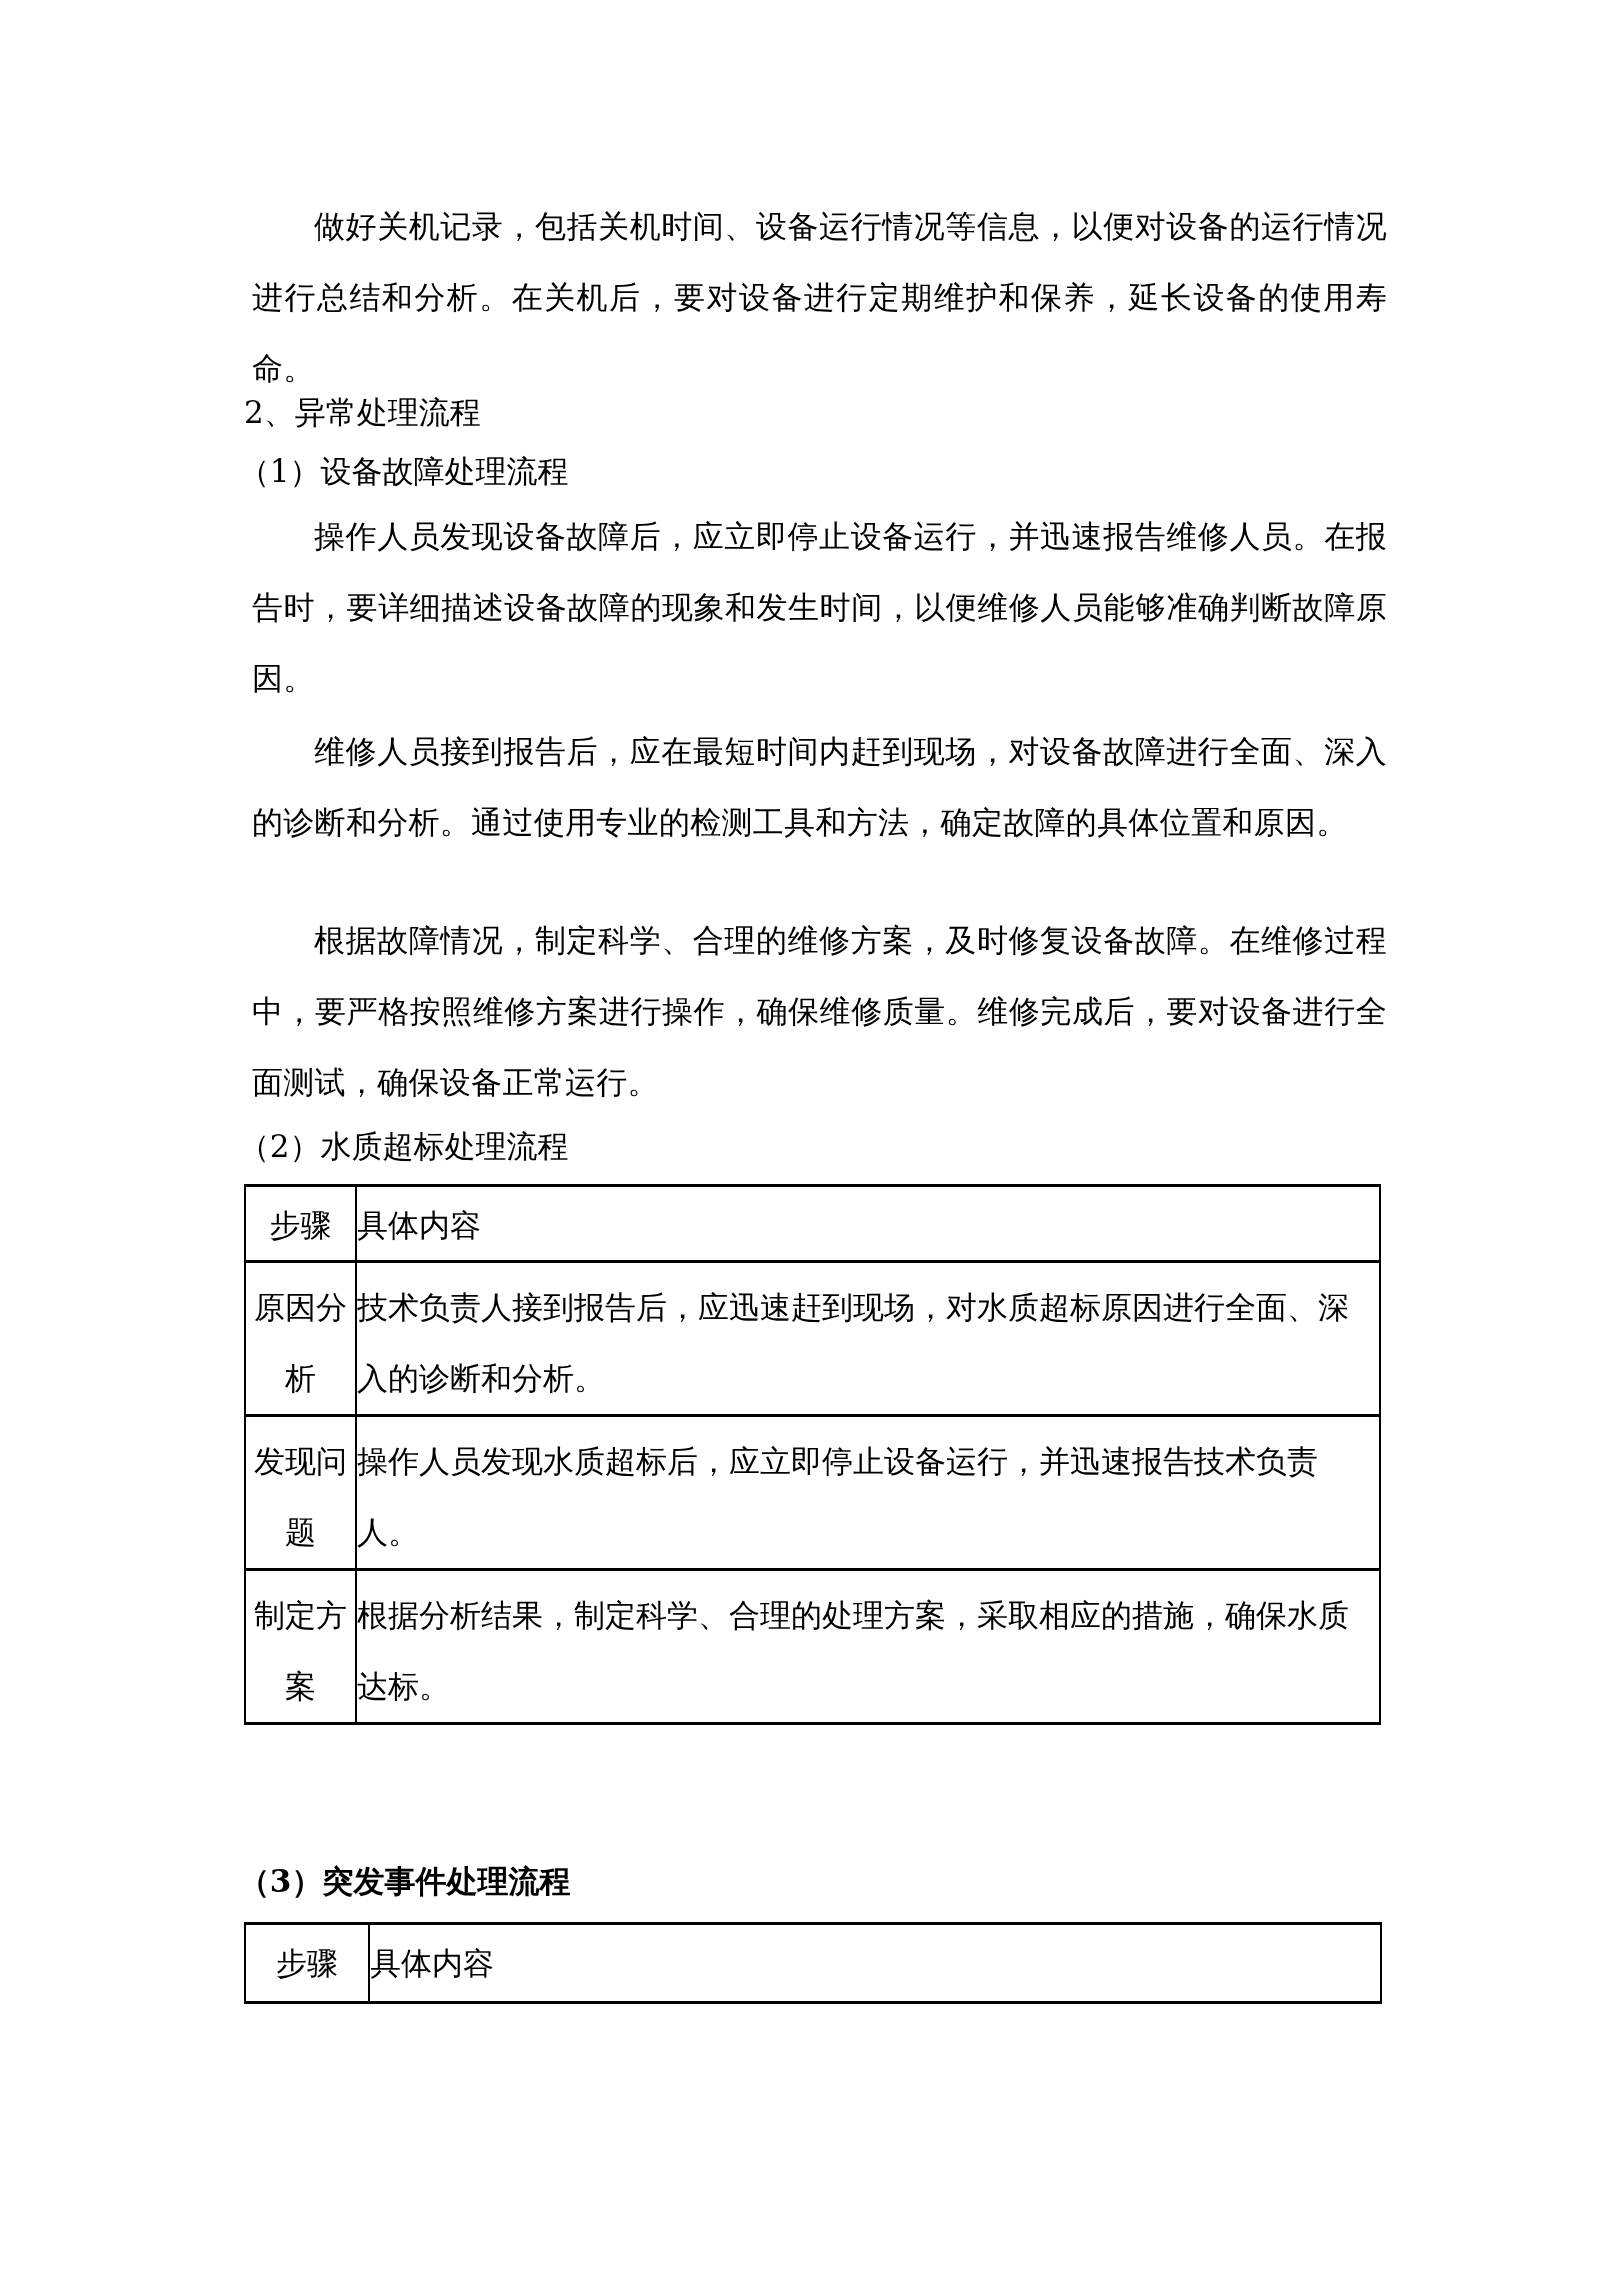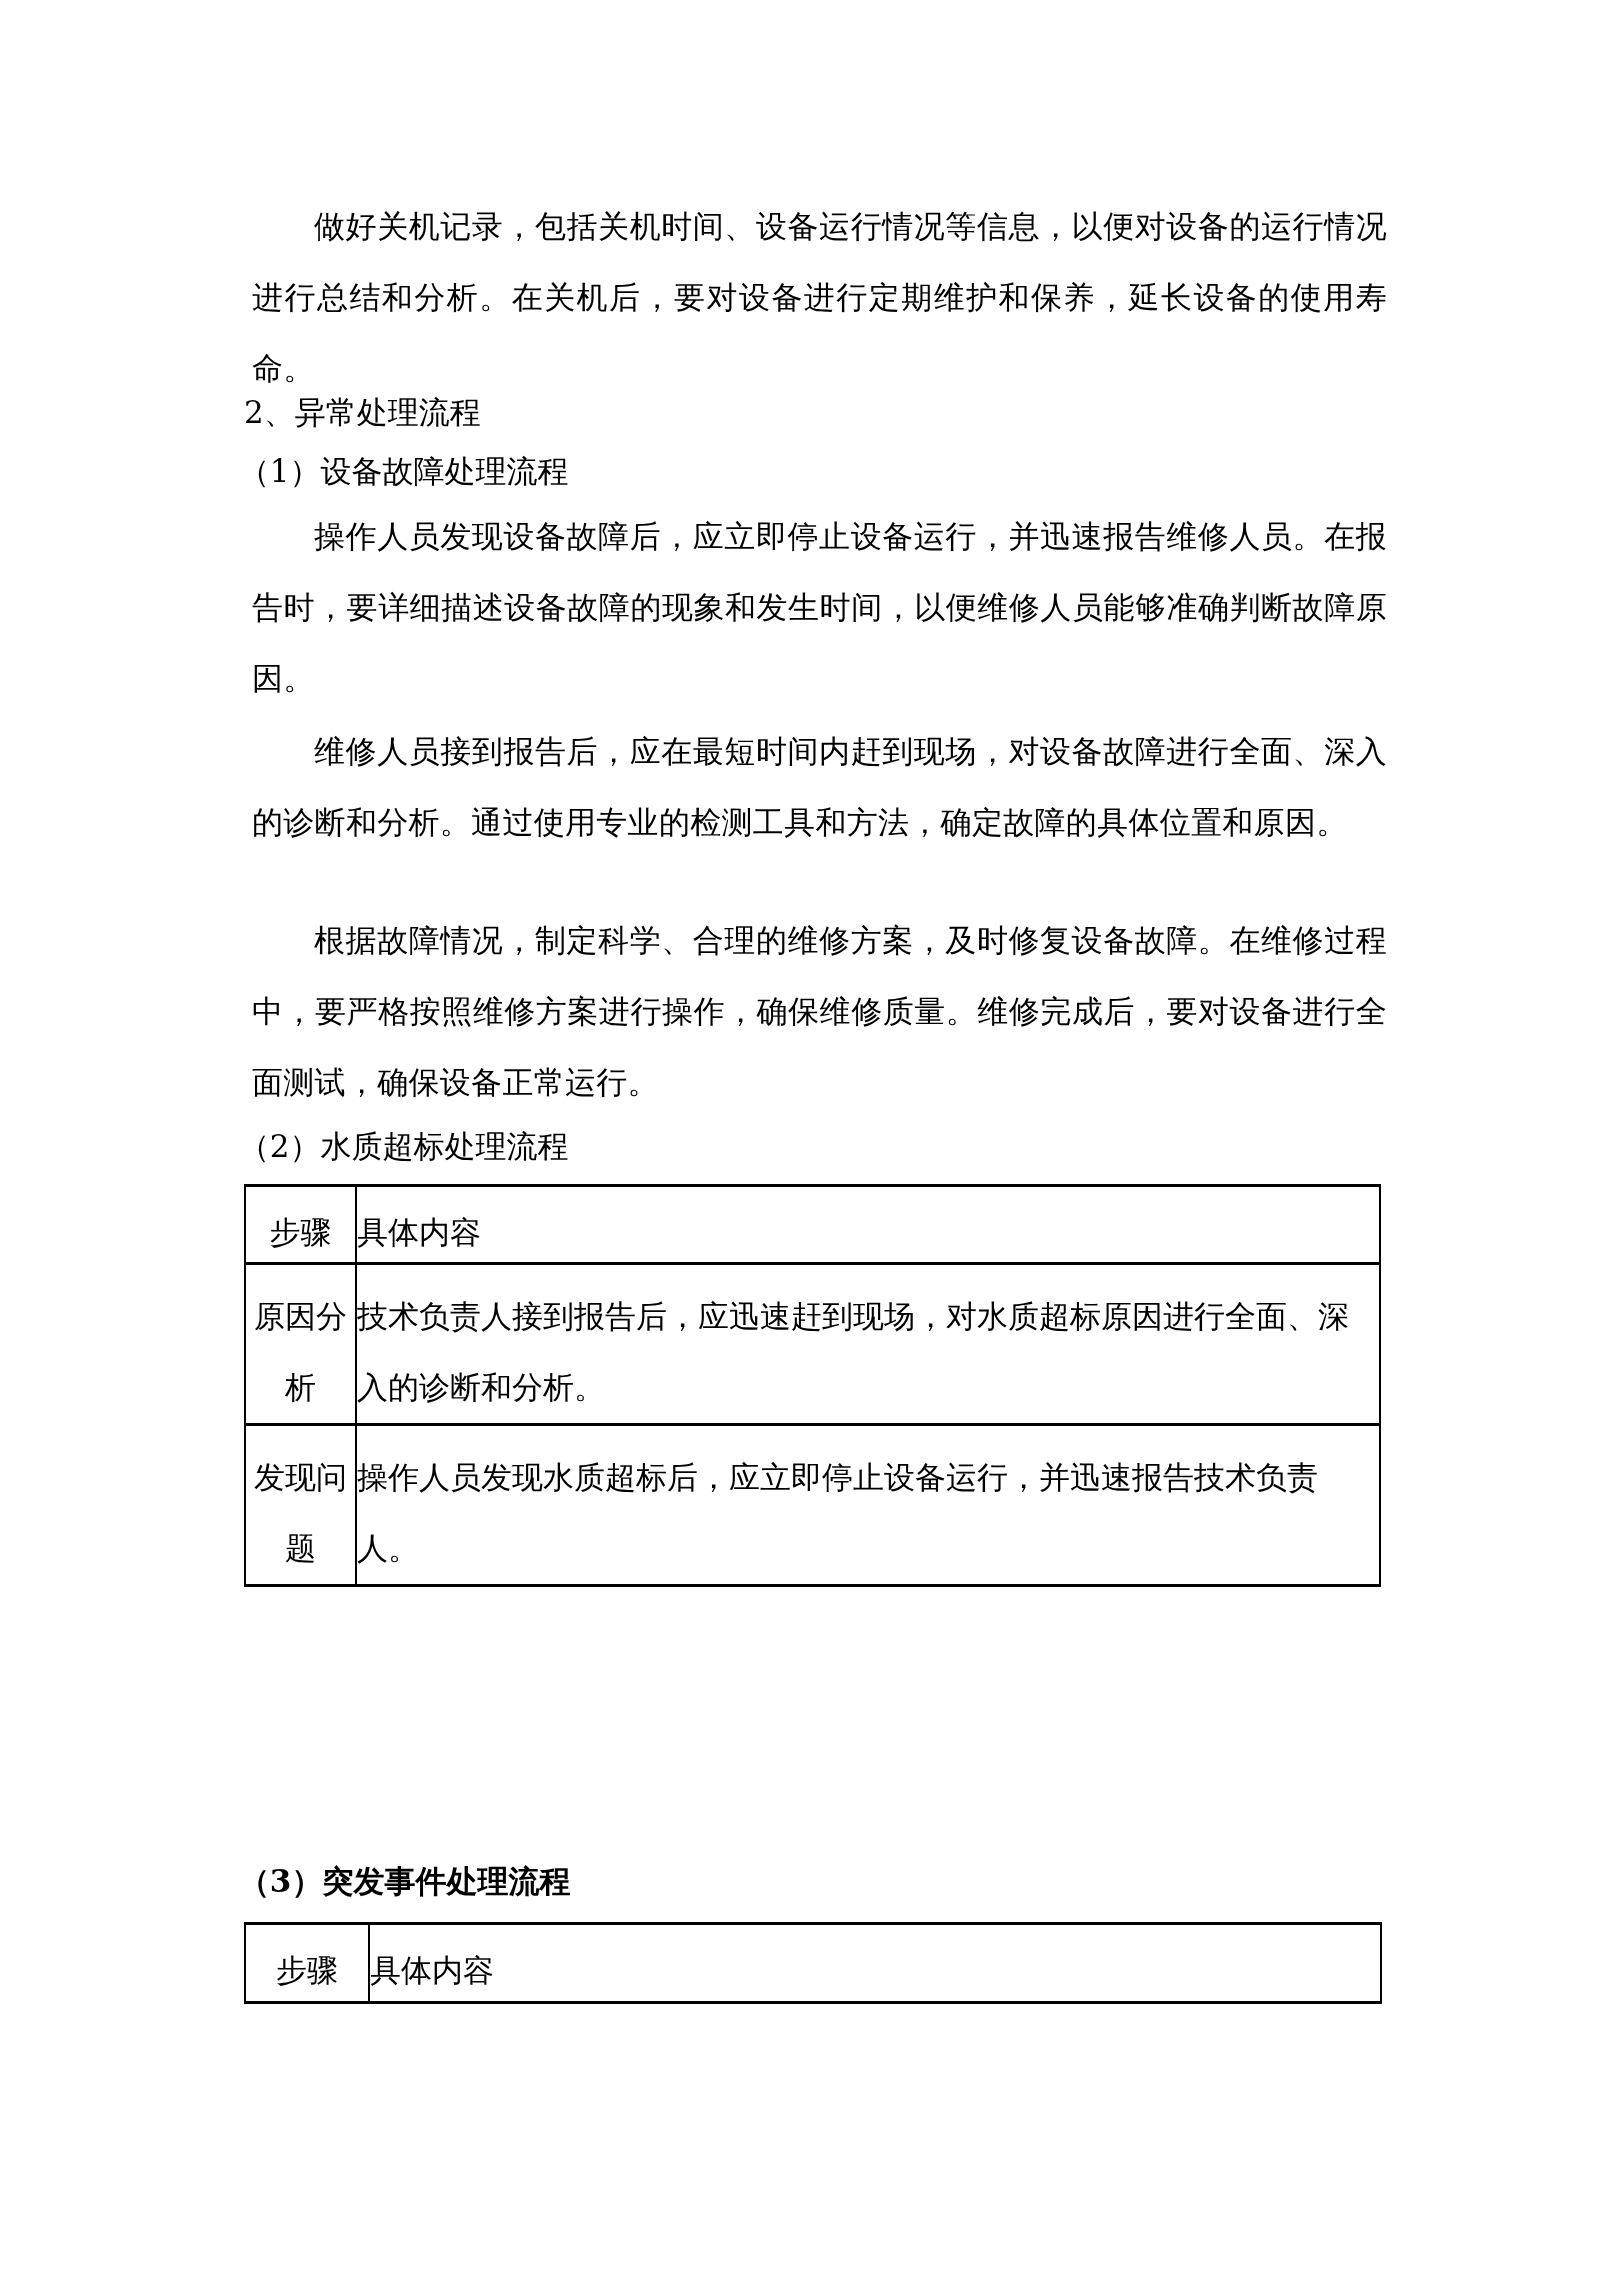--- a/index.html
+++ b/index.html
@@ -82,21 +82,21 @@
       height: 73px;
     }
     .hdr-row .step-cell, .hdr-row .content-cell {
       line-height: 59px;
     }
     .body-row td {
       height: 141px;
     }
     .cell-text {
       display: block;
-      padding-top: 16px;
+      padding-top: 9px;
     }
   </style>
 </head>
 <body>
 
 <div class="page">
 
   <p class="para" style="top:191px;">做好关机记录，包括关机时间、设备运行情况等信息，以便对设备的运行情况进行总结和分析。在关机后，要对设备进行定期维护和保养，延长设备的使用寿命。</p>
 
   <h2 class="heading" style="top:393px; font-weight:normal;">2、异常处理流程</h2>
@@ -134,20 +134,28 @@
           </td>
     </tr>
     <tr class="body-row">
       <td class="step-cell">
             <span class="cell-text">发现问题</span>
           </td>
       <td class="content-cell">
             <span class="cell-text">操作人员发现水质超标后，应立即停止设备运行，并迅速报告技术负责人。</span>
           </td>
     </tr>
+    <tr class="body-row">
+      <td class="step-cell">
+            <span class="cell-text">制定方案</span>
+          </td>
+      <td class="content-cell">
+            <span class="cell-text">根据分析结果，制定科学、合理的处理方案，采取相应的措施，确保水质达标。</span>
+          </td>
+    </tr>
   </tbody>
     </table>
 
   <h3 class="heading sub" style="top:1862px; font-weight:bold;">（3）突发事件处理流程</h3>
 
   <table class="flow" style="top:1922px;">
     <colgroup>
       <col style="width:124px;">
       <col style="width:1012px;">
     </colgroup>

